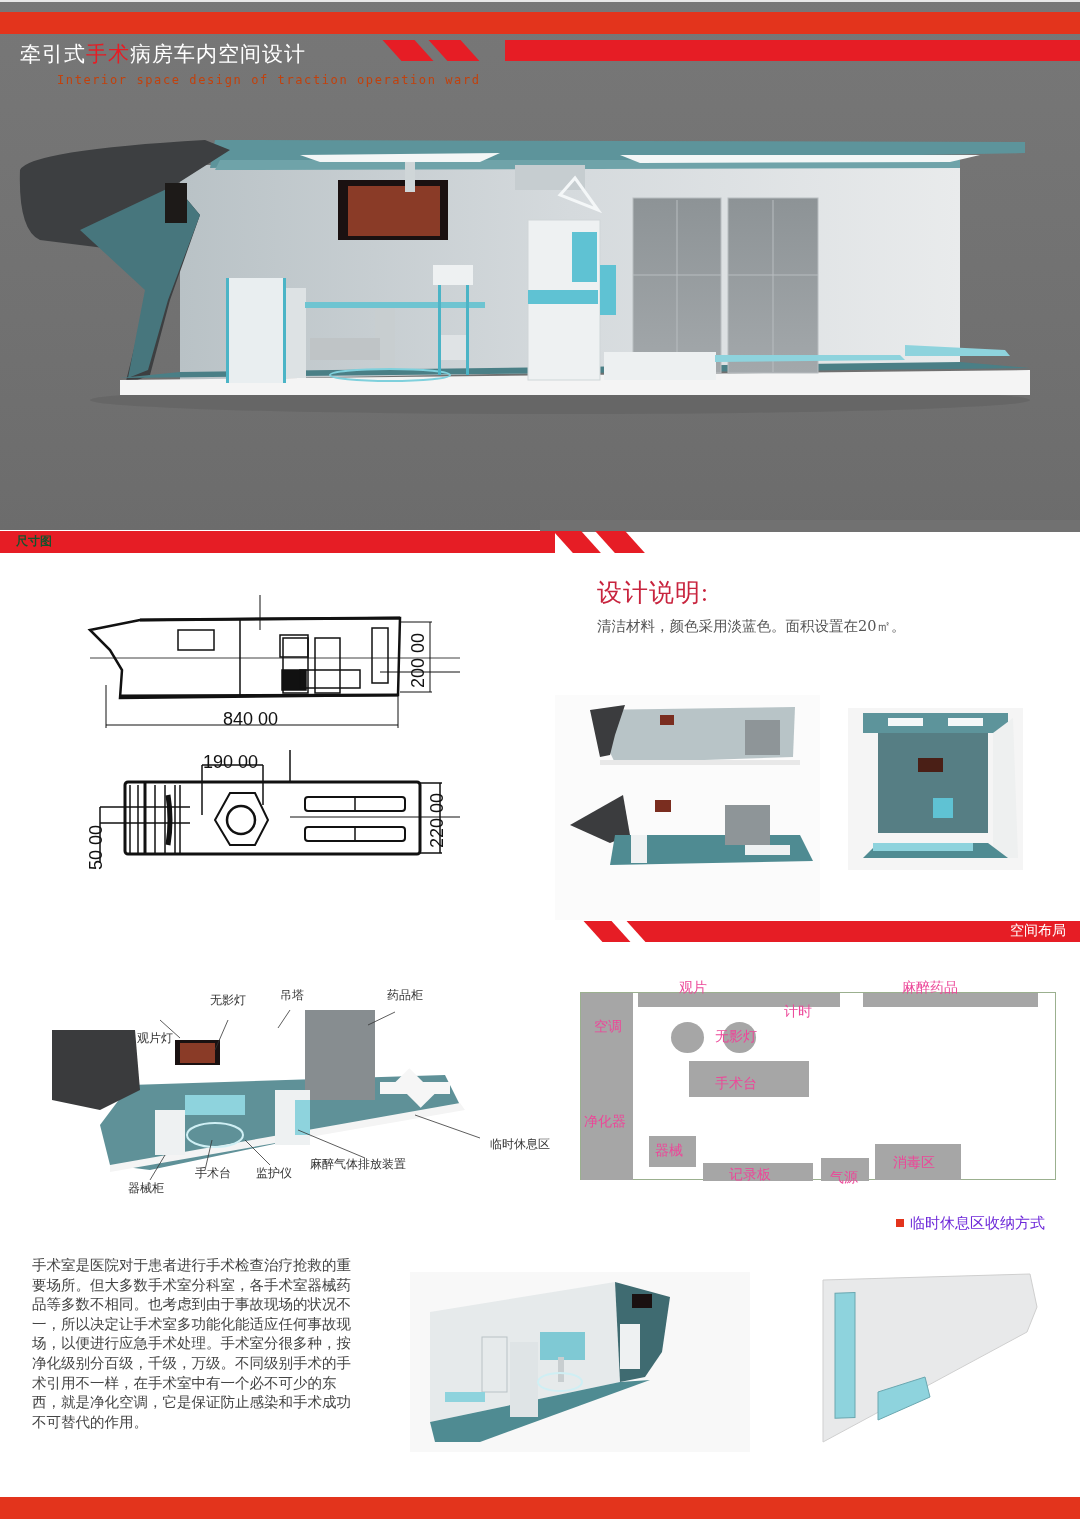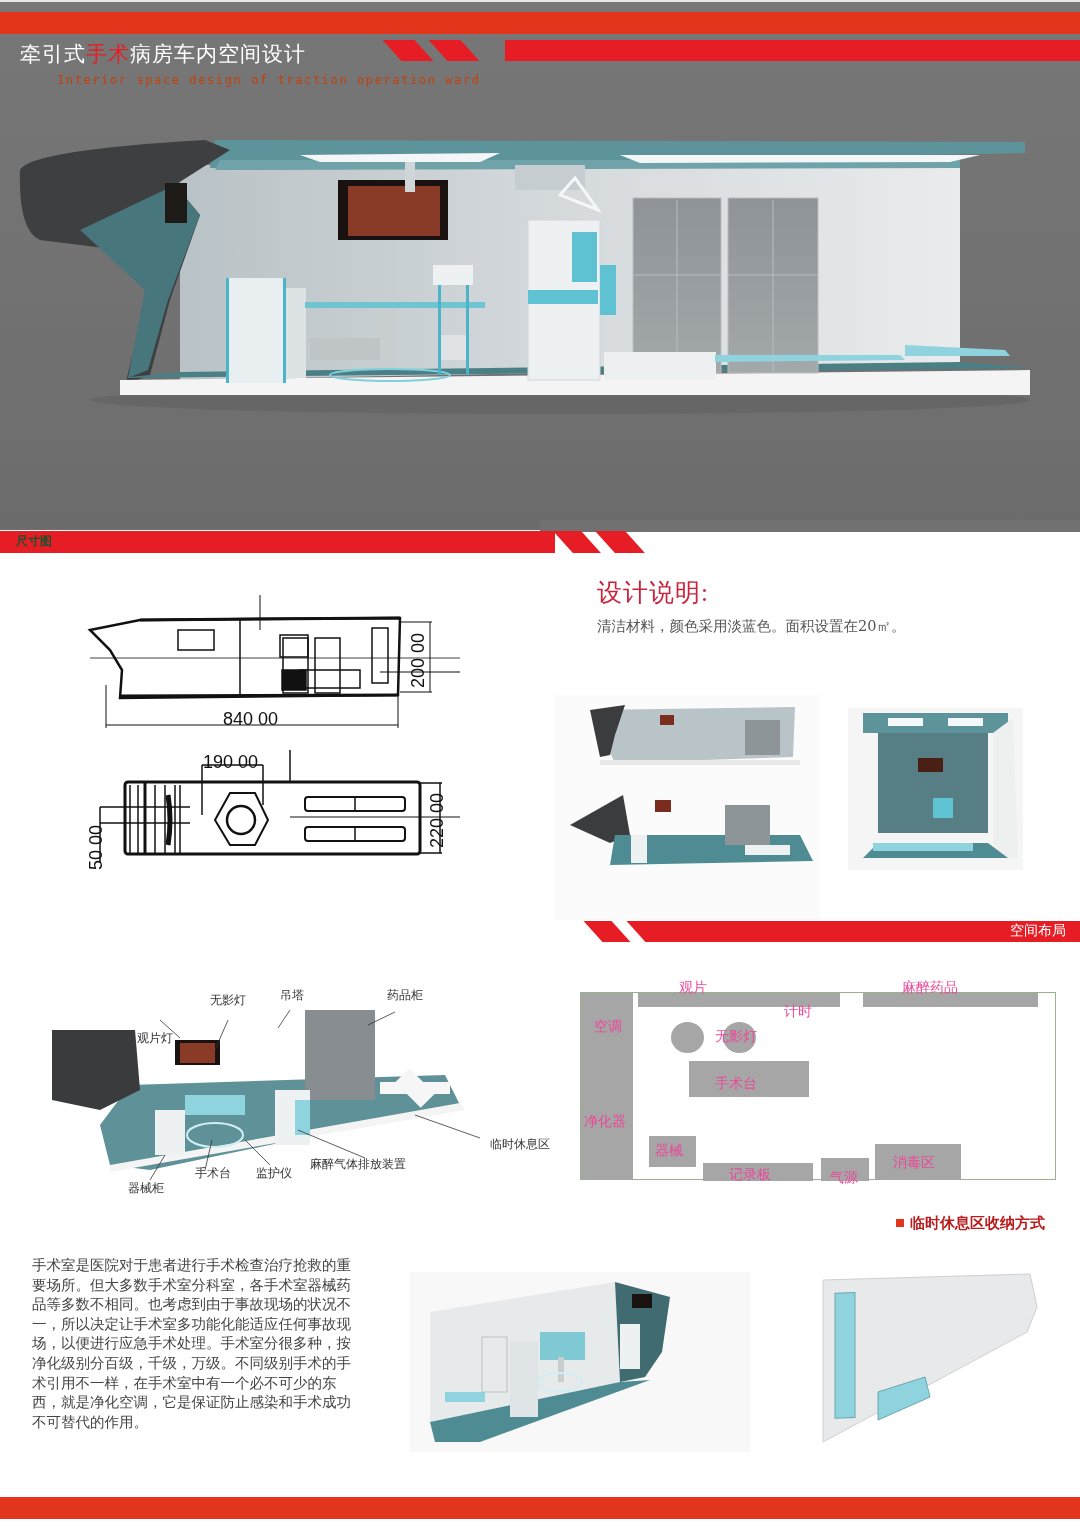--- a/index.html
+++ b/index.html
@@ -36,21 +36,21 @@
 
   
   .lbl { font-size: 12px; color: #333; font-family: "DejaVu Serif", serif; white-space: nowrap; }
 
   
   .plan { left: 580px; top: 992px; width: 476px; height: 188px; border: 1px solid #9bb08f; background: #fff; }
   .pb { position: absolute; background: #a6a6a6; }
   .pt { position: absolute; font-size: 14px; color: #ec4899; font-family: "DejaVu Sans", sans-serif; white-space: nowrap; }
 
   
-  .storage-title { left: 910px; top: 1214px; font-size: 15px; font-weight: bold; color: #b91c1c; }
+  .storage-title { left: 910px; top: 1214px; font-size: 15px; font-weight: normal; color: #6d28d9; }
   .storage-bullet { left: 896px; top: 1219px; width: 8px; height: 8px; background: #e3341c; }
 
   .body-text { left: 32px; top: 1256px; width: 330px; color: #444; font-size: 14.5px; line-height: 19.6px; font-family: "DejaVu Serif", serif; }
 
   .bottom-bar { left: 0; top: 1497px; width: 1080px; height: 22px; background: #e3341c; }
 </style>
 </head>
 <body>
 
 <div class="abs hero"></div>

